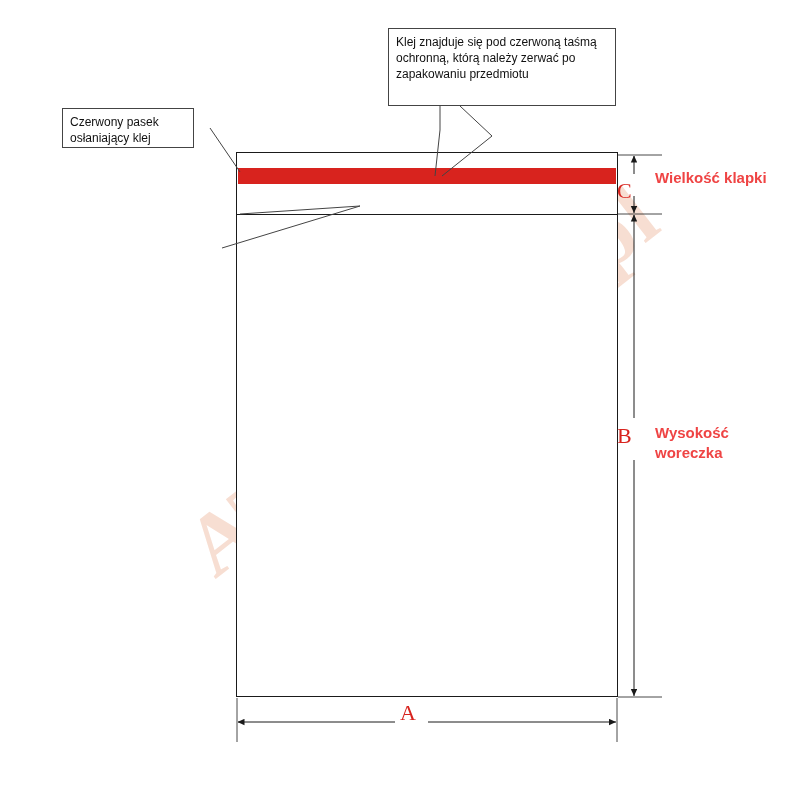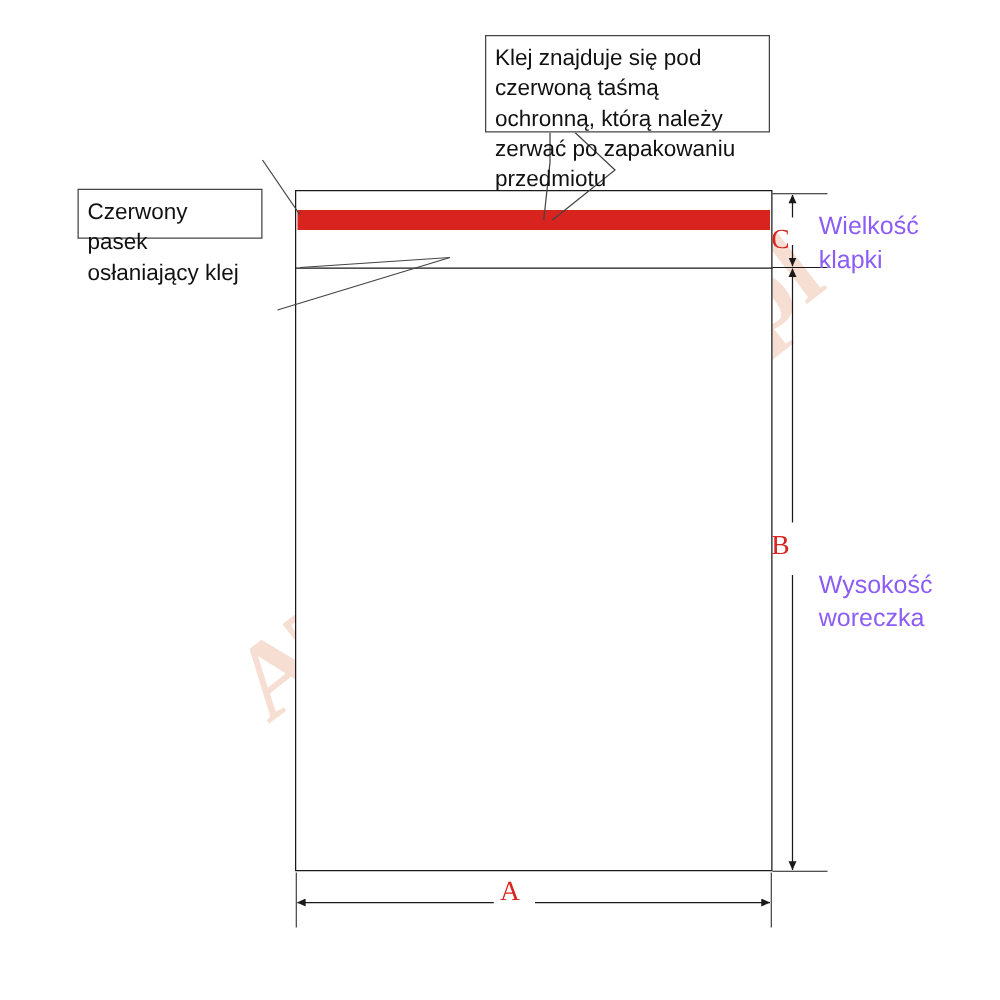--- a/index.html
+++ b/index.html
@@ -58,38 +58,37 @@
     top: 214px;
     width: 382px;
     height: 0;
     border-top: 1.5px solid #1a1a1a;
   }
   
   .callout {
     position: absolute;
     border: 1px solid #444;
     background: #ffffff;
-    font-size: 18px;
+    font-size: 12px;
     color: #111;
     line-height: 1.35;
     padding: 5px 7px;
     box-sizing: border-box;
   }
   #callout-glue {
     left: 388px;
     top: 28px;
     width: 228px;
     height: 78px;
   }
   #callout-redstrip {
     left: 62px;
     top: 108px;
-    width: 148px;
+    width: 132px;
     height: 40px;
-    margin-top: 43px;
   }
   #callout-flap {
     left: 70px;
     top: 241px;
     width: 152px;
     height: 26px;
     display: flex;
     align-items: center;
   }
   
@@ -106,27 +105,28 @@
     position: absolute;
     color: #d8231e;
     font-size: 22px;
     font-family: "Liberation Serif", serif;
   }
   #letter-c { left: 617px; top: 178px; }
   #letter-b { left: 617px; top: 423px; }
   #letter-a { left: 400px; top: 700px; }
   .dim-text {
     position: absolute;
-    font-size: 20px;
-    color: #8b5cf6;
+    font-size: 15px;
+    color: #ef4444;
     line-height: 1.35;
     text-align: center;
+    font-weight: bold;
   }
   #text-flapsize { left: 655px; top: 168px; width: 120px; text-align: left; }
-  #text-bagheight { left: 655px; top: 423px; width: 120px; text-align: left; margin-top: 32px; }
+  #text-bagheight { left: 655px; top: 423px; width: 120px; text-align: left; }
   #text-bagwidth { left: 347px; top: 733px; width: 140px; }
 </style>
 </head>
 <body>
 
 <div id="stage">
 
   <div class="watermark">ATKPolimer.pl</div>
 
   <div class="bag-outline"></div>

